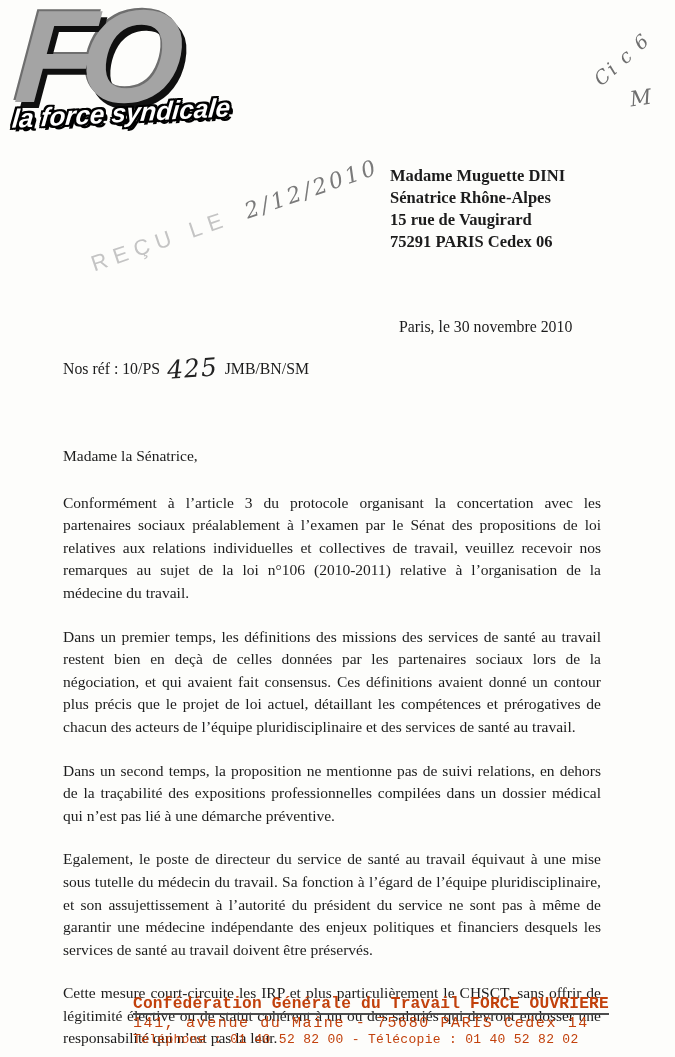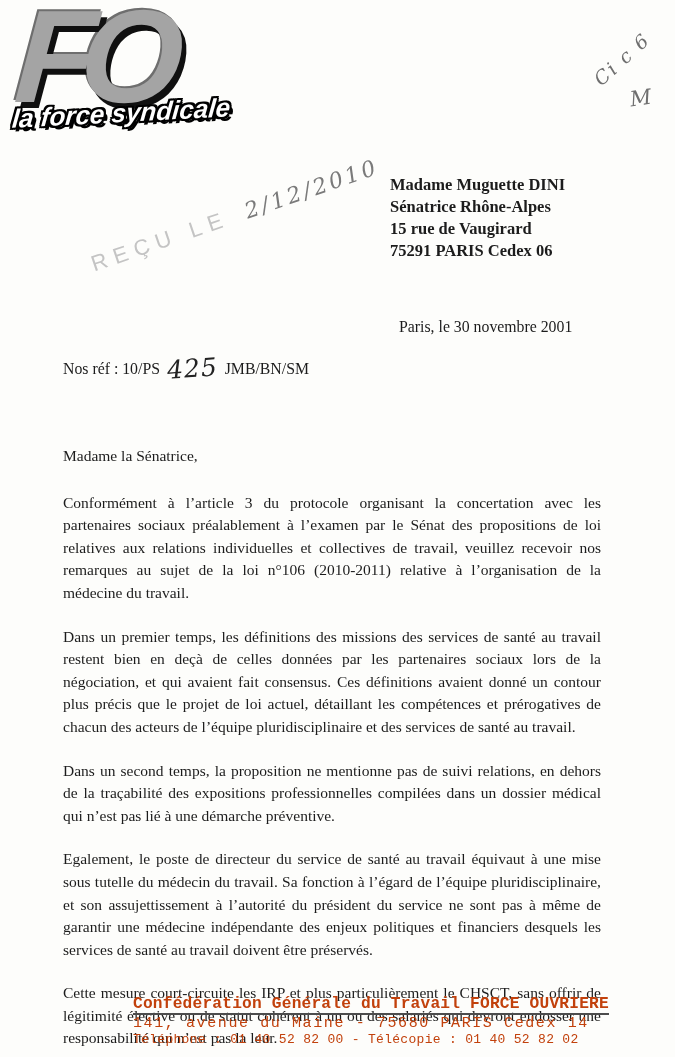--- a/index.html
+++ b/index.html
@@ -60,21 +60,21 @@
     color:#c4c4c4;font-weight:400;
   }
   .stamp-date{
     font-family:"DejaVu Serif", serif;
     font-style:italic;font-size:22px;color:#7a7a7a;
     margin-left:14px;letter-spacing:3px;
   }
 
   
   .recipient{
-    position:absolute;left:390px;top:174px;
+    position:absolute;left:390px;top:165px;
     font-weight:700;font-size:16.5px;line-height:22px;
   }
 
   
   .date-line{position:absolute;left:399px;top:318px;font-size:15.8px;}
   .ref-line{position:absolute;left:63px;top:354px;font-size:15.8px;}
   .hw-num{
     font-family:"DejaVu Serif", serif;
     font-style:italic;font-size:25px;color:#222;
     display:inline-block;transform:rotate(-4deg);
@@ -121,21 +121,21 @@
     <span class="stamp-date">2/12/2010</span>
   </div>
 
   <div class="recipient">
     <div>Madame Muguette DINI</div>
     <div>Sénatrice Rhône-Alpes</div>
     <div>15 rue de Vaugirard</div>
     <div>75291 PARIS Cedex 06</div>
   </div>
 
-  <div class="date-line">Paris, le 30 novembre 2001</div>
+  <div class="date-line">Paris, le 30 novembre 2010</div>
 
   <div class="ref-line">
     <span>Nos réf : 10/PS</span><span class="hw-num">425</span><span>JMB/BN/SM</span>
   </div>
 
   <div class="body">
     <p class="salutation">Madame la Sénatrice,</p>
     <p>Conformément à l’article 3 du protocole organisant la concertation avec les partenaires sociaux préalablement à l’examen par le Sénat des propositions de loi relatives aux relations individuelles et collectives de travail, veuillez recevoir nos remarques au sujet de la loi n°106 (2010-2011) relative à l’organisation de la médecine du travail.</p>
     <p>Dans un premier temps, les définitions des missions des  services de santé au travail restent bien en deçà de celles données par les partenaires sociaux lors de la négociation, et qui avaient fait consensus. Ces définitions avaient donné un contour plus précis que le projet de loi actuel, détaillant les compétences et prérogatives de chacun des acteurs de l’équipe pluridisciplinaire et des services de santé au travail.</p>
     <p>Dans un second temps, la proposition ne mentionne pas de suivi relations, en dehors de la traçabilité des expositions professionnelles compilées dans un dossier médical qui n’est pas lié à une démarche préventive.</p>

